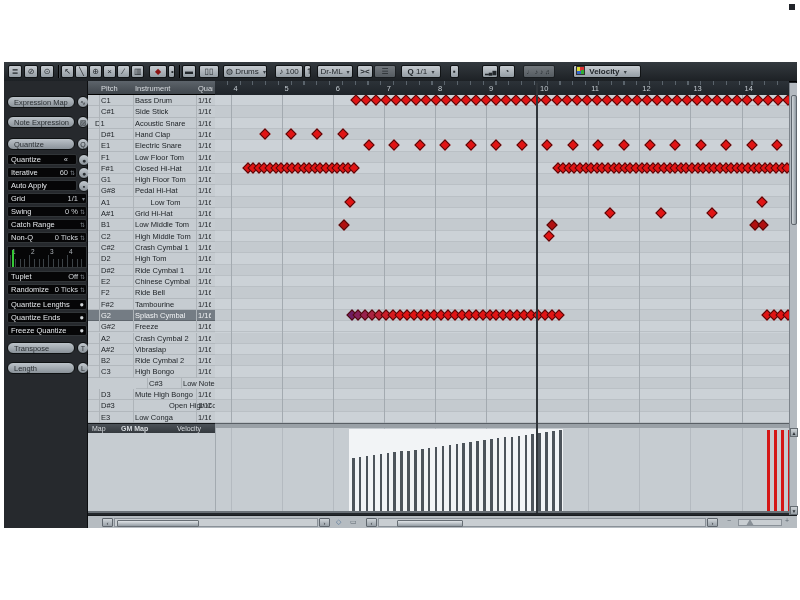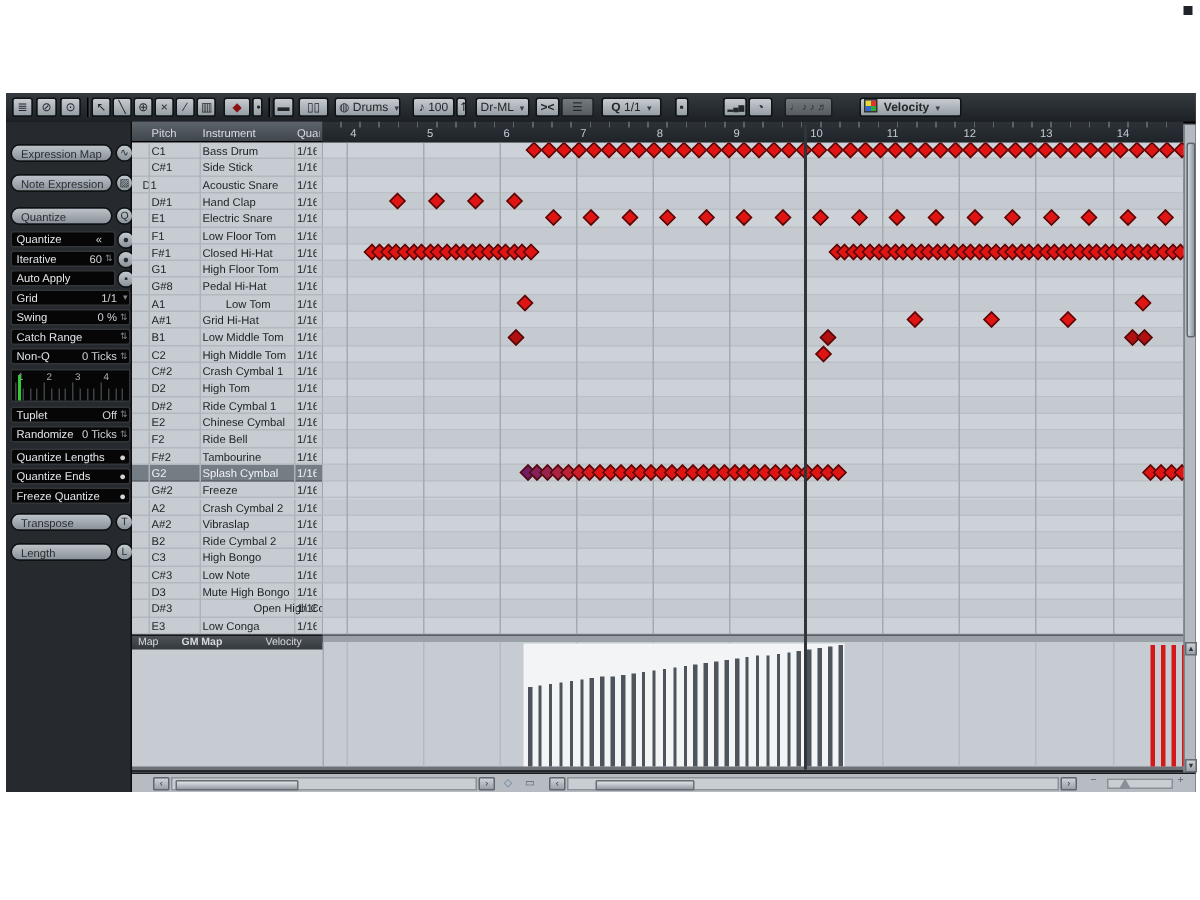--- a/index.html
+++ b/index.html
@@ -437,21 +437,21 @@
         <div class="c cb" style="left: 108px;"></div>
       </div>
       <div class="drow" style="top: 271.44px;">
         <div class="c" style="left: 13px;">C3</div>
         <div class="c" style="left: 47px; width: 61px;">High Bongo</div>
         <div class="c" style="left: 110px; width: 13px;">1/16</div>
         <div class="c cb" style="left: 11px;"></div>
         <div class="c cb" style="left: 45px;"></div>
         <div class="c cb" style="left: 108px;"></div>
       </div>
-      <div class="drow" style="top: 282.75px;">
+      <div class="drow" style="top: 282.75px; margin-left: 48px;">
         <div class="c" style="left: 13px;">C#3</div>
         <div class="c" style="left: 47px; width: 61px;">Low Note</div>
         <div class="c" style="left: 110px; width: 13px;">1/16</div>
         <div class="c cb" style="left: 11px;"></div>
         <div class="c cb" style="left: 45px;"></div>
         <div class="c cb" style="left: 108px;"></div>
       </div>
       <div class="drow" style="top: 294.06px;">
         <div class="c" style="left: 13px;">D3</div>
         <div class="c" style="left: 47px; width: 61px;">Mute High Bongo</div>

